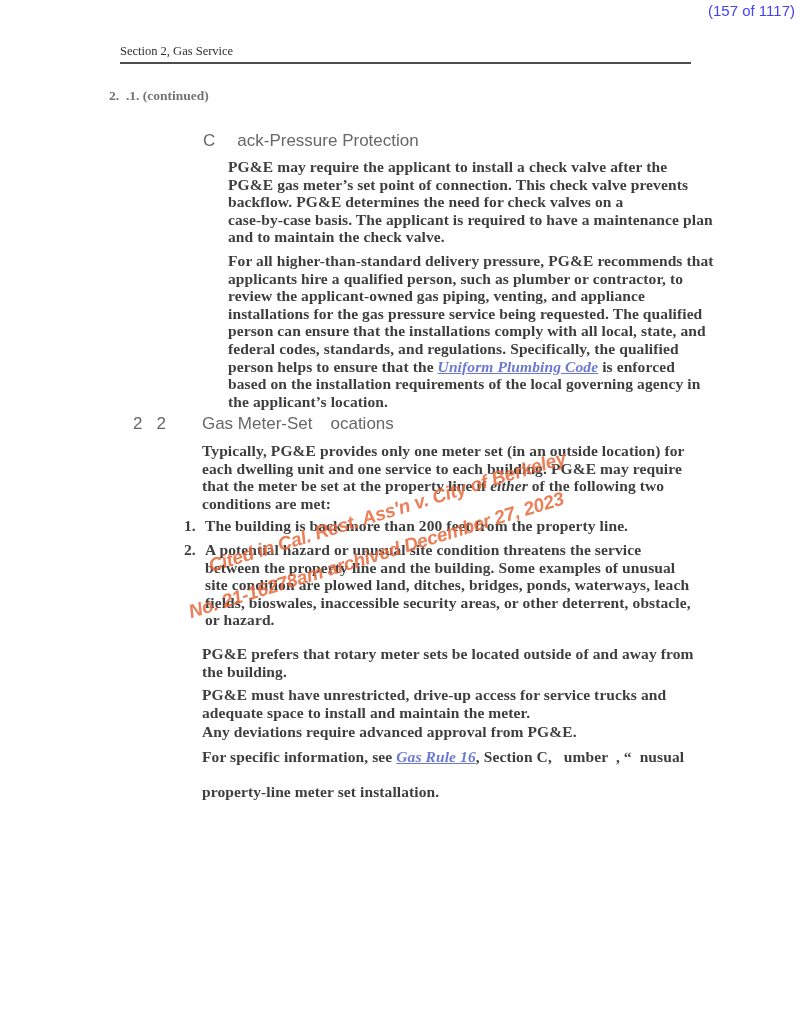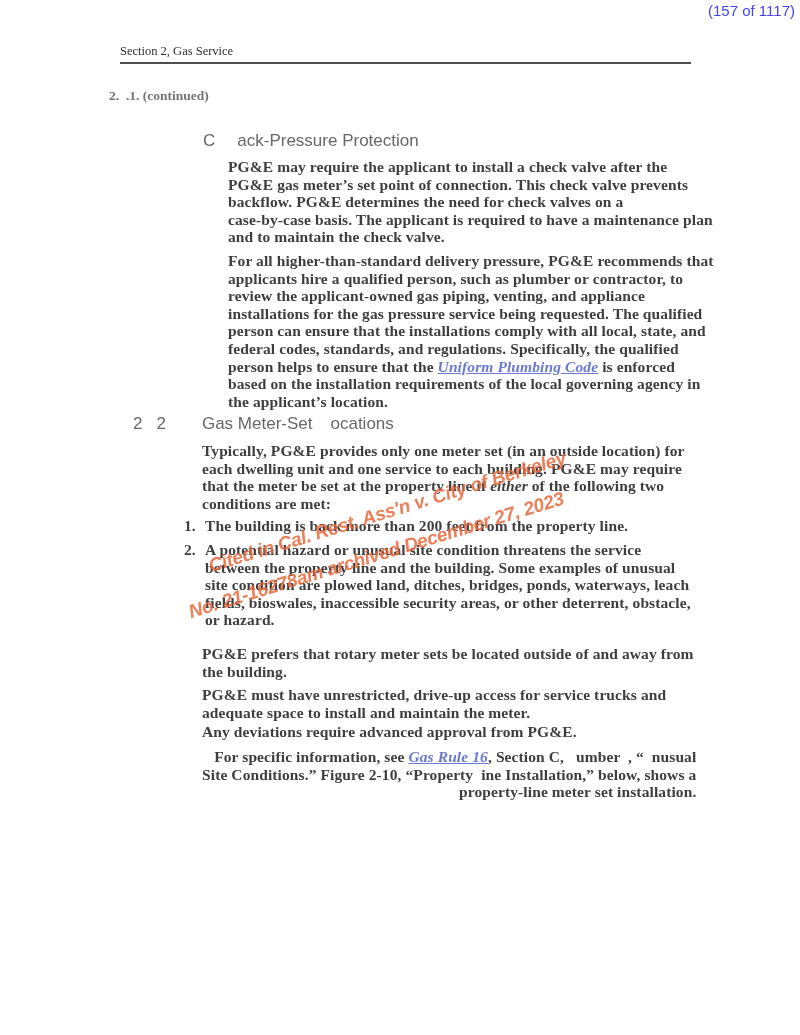--- a/index.html
+++ b/index.html
@@ -31,21 +31,21 @@
   #p-check     { top:158px; left:228px; }
   #p-qualified { top:252px; left:228px; }
   #p-typically { top:442px; left:202px; }
   .list-item { position:absolute; display:flex; font-weight:bold; font-size:15.5px; line-height:17.6px; color:#3e3e3e; letter-spacing:0.1px; white-space:nowrap; }
   .list-item .num { width:21px; flex:none; }
   #li-1 { top:517px; left:184px; }
   #li-2 { top:541px; left:184px; }
   #p-rotary     { top:645px; left:202px; }
   #p-access     { top:686px; left:202px; }
   #p-deviations { top:723px; left:202px; }
-  #p-reference  { top:748px; left:202px;text-align:right; }
+  #p-reference  { top:748px; left:202px; }
   
   .seg-link  { color:#6a79d1; font-style:italic; text-decoration:underline; cursor:pointer; }
   .seg-italic{ font-style:italic; }
   
   .watermark {
     position:absolute; font-family:"Liberation Sans", sans-serif; font-weight:bold; font-style:italic;
     color:#e8693c; opacity:0.85; font-size:19px; letter-spacing:-0.3px;
     transform-origin:left top; white-space:nowrap; z-index:5; pointer-events:none;
   }
   #wm-1 { left:206px; top:556px; transform:rotate(-17deg); }
@@ -87,21 +87,21 @@
   </div>
 
   <div id="li-2" class="list-item">
     <span class="num">2.</span>
     <span class="li-body"><span>A potential hazard or unusual site condition threatens the service</span><br><span>between the property line and the building. Some examples of unusual</span><br><span>site condition are plowed land, ditches, bridges, ponds, waterways, leach</span><br><span>fields, bioswales, inaccessible security areas, or other deterrent, obstacle,</span><br><span>or hazard.</span></span>
   </div>
 
   <div id="p-rotary" class="para"><span>PG&amp;E prefers that rotary meter sets be located outside of and away from</span><br><span>the building.</span></div>
   <div id="p-access" class="para"><span>PG&amp;E must have unrestricted, drive-up access for service trucks and</span><br><span>adequate space to install and maintain the meter.</span></div>
   <div id="p-deviations" class="para"><span>Any deviations require advanced approval from PG&amp;E.</span></div>
-  <div id="p-reference" class="para"><span>For specific information, see </span><a class="seg-link" href="#">Gas Rule 16</a><span>, Section C, &nbsp; umber &nbsp;, “ &nbsp;nusual</span><br><span>Site Conditions.” Figure 2-10, “Property&nbsp; ine Installation,” below, shows a</span><br><span>property-line meter set installation.</span></div>
+  <div id="p-reference" class="para"><span>For specific information, see </span><a class="seg-link" href="#">Gas Rule 16</a><span>, Section C, &nbsp; umber &nbsp;, “ &nbsp;nusual</span><br><br><span>property-line meter set installation.</span></div>
 
   <div id="wm-1" class="watermark">Cited in Cal. Rest. Ass'n v. City of Berkeley</div>
   <div id="wm-2" class="watermark">No. 21-16278am archived December 27, 2023</div>
 
   <div id="footer-years" class="footer-text">2022 – 2023</div>
   <div id="footer-page" class="footer-text">2-20</div>
 
 </div>
 
 </body></html>

